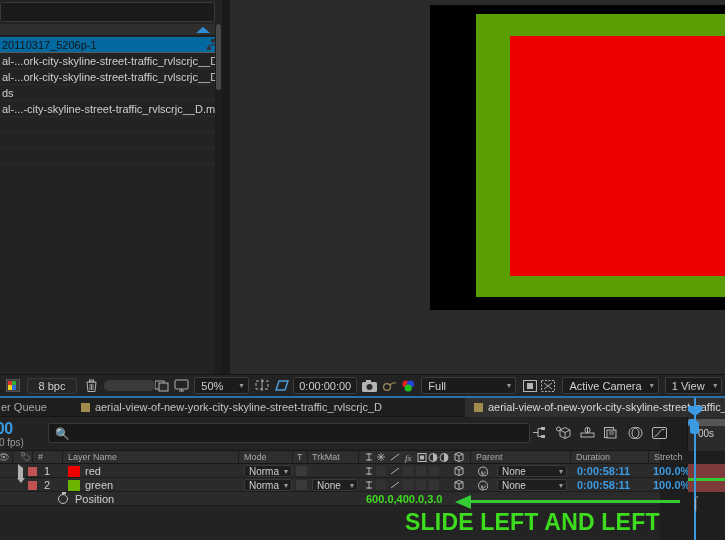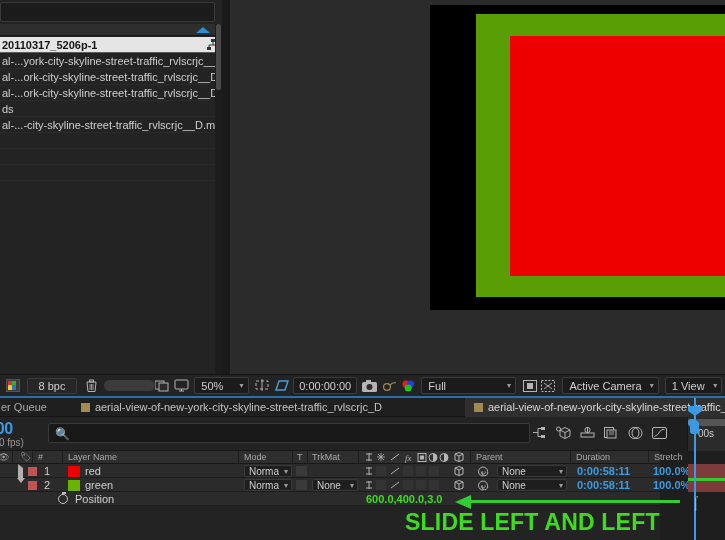--- a/index.html
+++ b/index.html
@@ -37,21 +37,21 @@
     position: absolute; left: 0; top: 37px; width: 222px; height: 337px;
     background: #232323;
   }
   .proj-row {
     position: relative; height: 16px; line-height: 16px;
     padding-left: 2px; white-space: nowrap; overflow: hidden;
     font-size: 11px; color: #cfcfcf;
     border-bottom: 1px solid #2a2a2a;
   }
   .proj-row.selected {
-    background: #e5e5e5; color: #141414; font-weight: bold;
+    background: #0369a1; color: #141414; font-weight: normal;
     border-bottom: 1px solid #5a5a5a;
   }
   .proj-row .row-icon {
     position: absolute; right: 3px; top: 2px; width: 12px; height: 12px;
   }
   .proj-blank { height: 16px; border-bottom: 1px solid #2a2a2a; }
   .proj-scroll {
     position: absolute; right: 0; top: 24px; width: 7px; height: 350px;
     background: #1d1d1d;
   }
@@ -285,23 +285,20 @@
     </div>
     <div class="proj-list">
       <div class="proj-row selected">
         <span>20110317_5206p-1</span>
         <svg class="row-icon" viewBox="0 0 12 12">
           <rect x="4" y="0" width="4" height="3" fill="#333"></rect>
           <rect x="0" y="8" width="4" height="3" fill="#333"></rect>
           <rect x="8" y="8" width="4" height="3" fill="#333"></rect>
           <path d="M6 3 V6 M2 6 H10 M2 6 V8 M10 6 V8" stroke="#333" stroke-width="1" fill="none"></path>
         </svg>
-      </div>
-      <div class="proj-row">
-        <span>al-...york-city-skyline-street-traffic_rvlscrjc__</span>
       </div>
       <div class="proj-row">
         <span>al-...ork-city-skyline-street-traffic_rvlscrjc__D</span>
       </div>
       <div class="proj-row">
         <span>al-...ork-city-skyline-street-traffic_rvlscrjc__D</span>
       </div>
       <div class="proj-row">
         <span>ds</span>
       </div>

